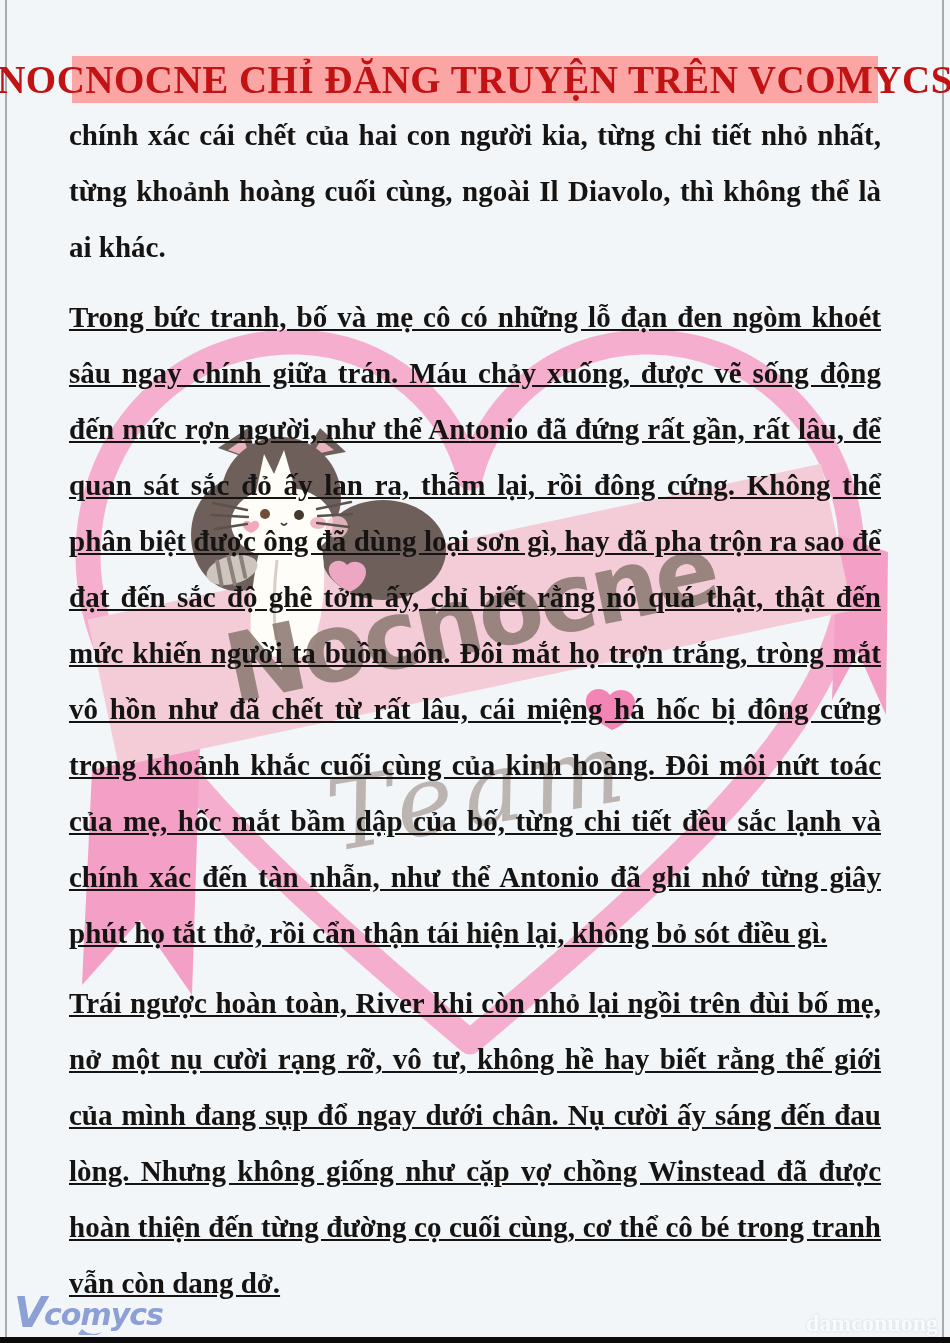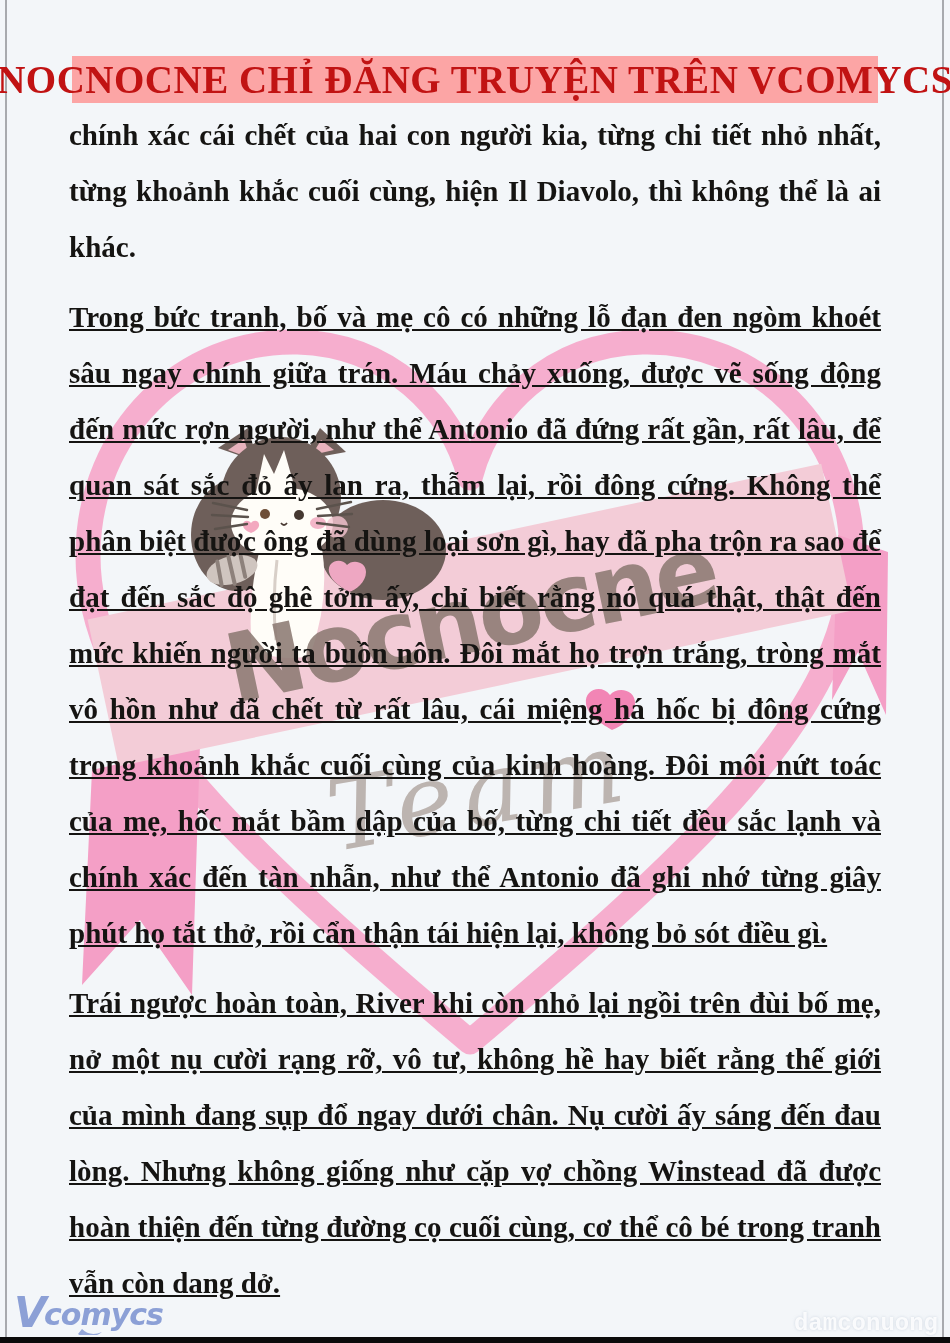--- a/index.html
+++ b/index.html
@@ -28,21 +28,21 @@
     width:812px;margin:0 auto;
     font-weight:bold;font-size:29px;line-height:56px;
     color:#151412;
     text-align:justify;
   }
   .body-par.first{margin-top:4px;}
   .body-par + .body-par{margin-top:14px;text-decoration:underline;}
   .footer-logo{position:absolute;left:12px;bottom:8px;z-index:3;}
   .credit{
     position:absolute;right:12px;bottom:6px;z-index:3;
-    font-family:Liberation Mono, monospace;
+    font-family:Liberation Serif, serif;
     font-weight:bold;font-size:24px;
     color:rgba(255,255,255,0.85);
     text-shadow:0 0 3px rgba(175,188,205,0.55);
   }
   .bottom-bar{position:absolute;left:0;right:0;bottom:0;height:6px;background:#0b0b0b;z-index:4;}
 </style>
 </head>
 <body>
 
 <div class="page">
@@ -94,21 +94,21 @@
       <text x="480" y="825" text-anchor="middle" font-family="DejaVu Serif, Liberation Serif, serif" font-style="italic" font-size="98" letter-spacing="10" fill="#b3a9a4" opacity="0.85">Team</text>
     </g>
 
     <path d="M610 695 c-8 -11 -26 -6 -24 9 c2 13 18 21 26 26 c9 -3 22 -13 23 -26 c1 -15 -18 -18 -25 -9 Z" fill="#f285b5"></path>
   </svg>
 
   <div class="content">
     <div class="banner" style="background:#fca5a5;">
       <span style="color:#c11313;">NOCNOCNE CHỈ ĐĂNG TRUYỆN TRÊN VCOMYCS</span>
     </div>
-    <p class="body-par first">chính xác cái chết của hai con người kia, từng chi tiết nhỏ nhất, từng khoảnh khắc cuối cùng, hiện Il Diavolo, thì không thể là ai khác.</p>
+    <p class="body-par first">chính xác cái chết của hai con người kia, từng chi tiết nhỏ nhất, từng khoảnh hoàng cuối cùng, ngoài Il Diavolo, thì không thể là ai khác.</p>
     <p class="body-par">Trong bức tranh, bố và mẹ cô có những lỗ đạn đen ngòm khoét sâu ngay chính giữa trán. Máu chảy xuống, được vẽ sống động đến mức rợn người, như thể Antonio đã đứng rất gần, rất lâu, để quan sát sắc đỏ ấy lan ra, thẫm lại, rồi đông cứng. Không thể phân biệt được ông đã dùng loại sơn gì, hay đã pha trộn ra sao để đạt đến sắc độ ghê tởm ấy, chỉ biết rằng nó quá thật, thật đến mức khiến người ta buồn nôn. Đôi mắt họ trợn trắng, tròng mắt vô hồn như đã chết từ rất lâu, cái miệng há hốc bị đông cứng trong khoảnh khắc cuối cùng của kinh hoàng. Đôi môi nứt toác của mẹ, hốc mắt bầm dập của bố, từng chi tiết đều sắc lạnh và chính xác đến tàn nhẫn, như thể Antonio đã ghi nhớ từng giây phút họ tắt thở, rồi cẩn thận tái hiện lại, không bỏ sót điều gì.</p>
     <p class="body-par">Trái ngược hoàn toàn, River khi còn nhỏ lại ngồi trên đùi bố mẹ, nở một nụ cười rạng rỡ, vô tư, không hề hay biết rằng thế giới của mình đang sụp đổ ngay dưới chân. Nụ cười ấy sáng đến đau lòng. Nhưng không giống như cặp vợ chồng Winstead đã được hoàn thiện đến từng đường cọ cuối cùng, cơ thể cô bé trong tranh vẫn còn dang dở.</p>
   </div>
 
   <svg class="footer-logo" width="170" height="46" viewBox="0 0 170 46">
     <text x="2" y="38" font-family="DejaVu Sans, Liberation Sans, sans-serif" font-style="italic" font-weight="bold" font-size="42" fill="#8ca0d6">V</text>
     <text x="32" y="36" font-family="DejaVu Sans, Liberation Sans, sans-serif" font-style="italic" font-weight="bold" font-size="30" letter-spacing="-1" fill="#8ca0d6">comycs</text>
     <path d="M70 40 q8 8 20 3 q-14 10 -24 2" fill="#8ca0d6" opacity="0.9"></path>
   </svg>
 

